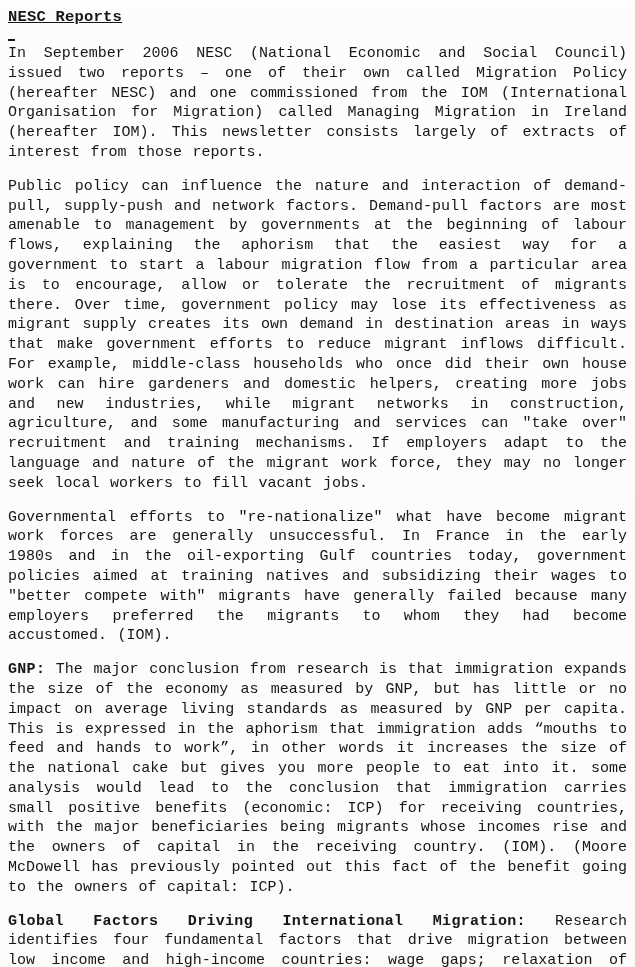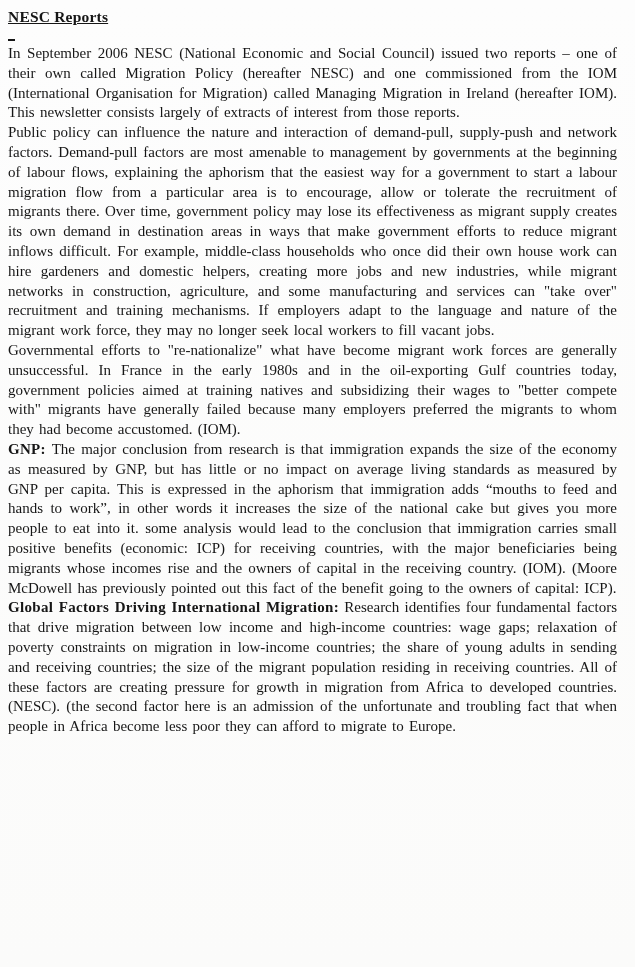--- a/index.html
+++ b/index.html
@@ -7,25 +7,25 @@
     padding: 0;
     background: #f4f4f4;
   }
   .page {
     position: relative;
     width: 635px;
     height: 967px;
     margin: 0 auto;
     background: #fdfdfd;
     color: #161616;
-    font-family: Liberation Serif, serif;
+    font-family: Liberation Mono, monospace;
     font-size: 15px;
     line-height: 19.8px;
     box-sizing: border-box;
-    padding: 7px 18px 0 8px;
+    padding: 7px 8px 0 8px;
     overflow: hidden;
     
     background-image: linear-gradient(180deg, #fdfdfd 0%, #fbfbfa 100%);
   }
   .doc-title {
     font-size: 15.5px;
     font-weight: bold;
     text-decoration: underline;
     margin: 0;
     line-height: 20px;
@@ -36,20 +36,21 @@
     height: 2px;
     background: #161616;
     margin: 12px 0 3px 0;
   }
   .doc-body p {
     margin: 0;
     text-align: justify;
     word-spacing: 1.5px;
   }
   .doc-body p.gap {
+    margin-top: 14px;
   }
   .doc-body b.lead {
     font-weight: bold;
     letter-spacing: 0.3px;
   }
 </style>
 </head>
 <body>
 
 <div class="page">

